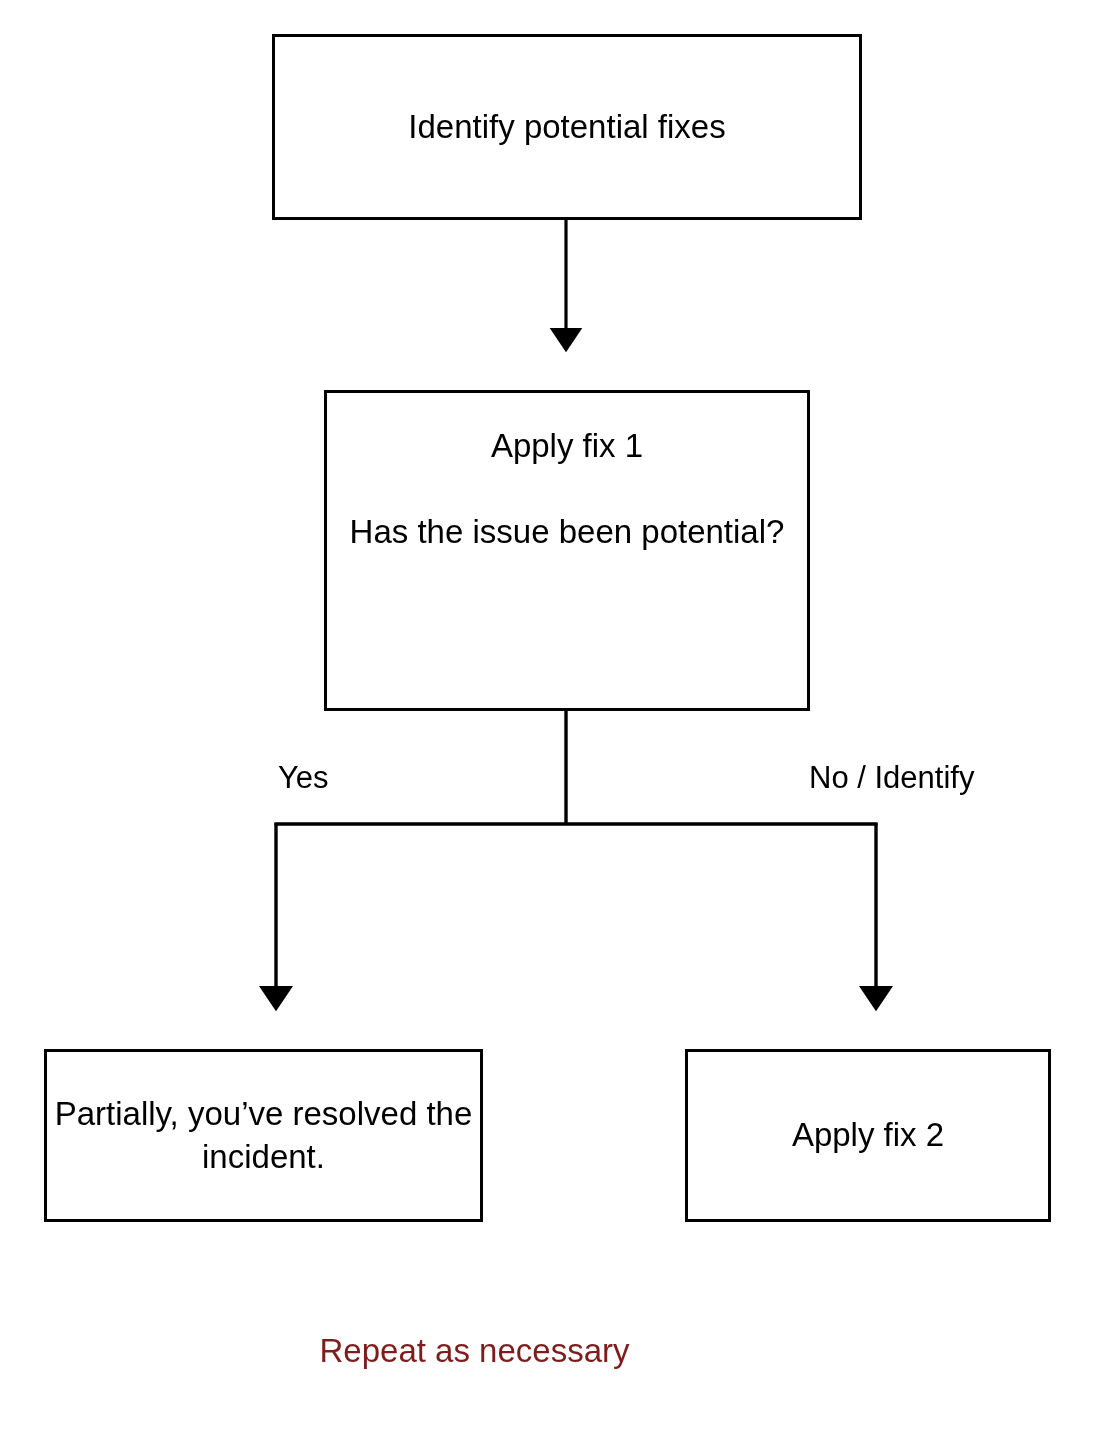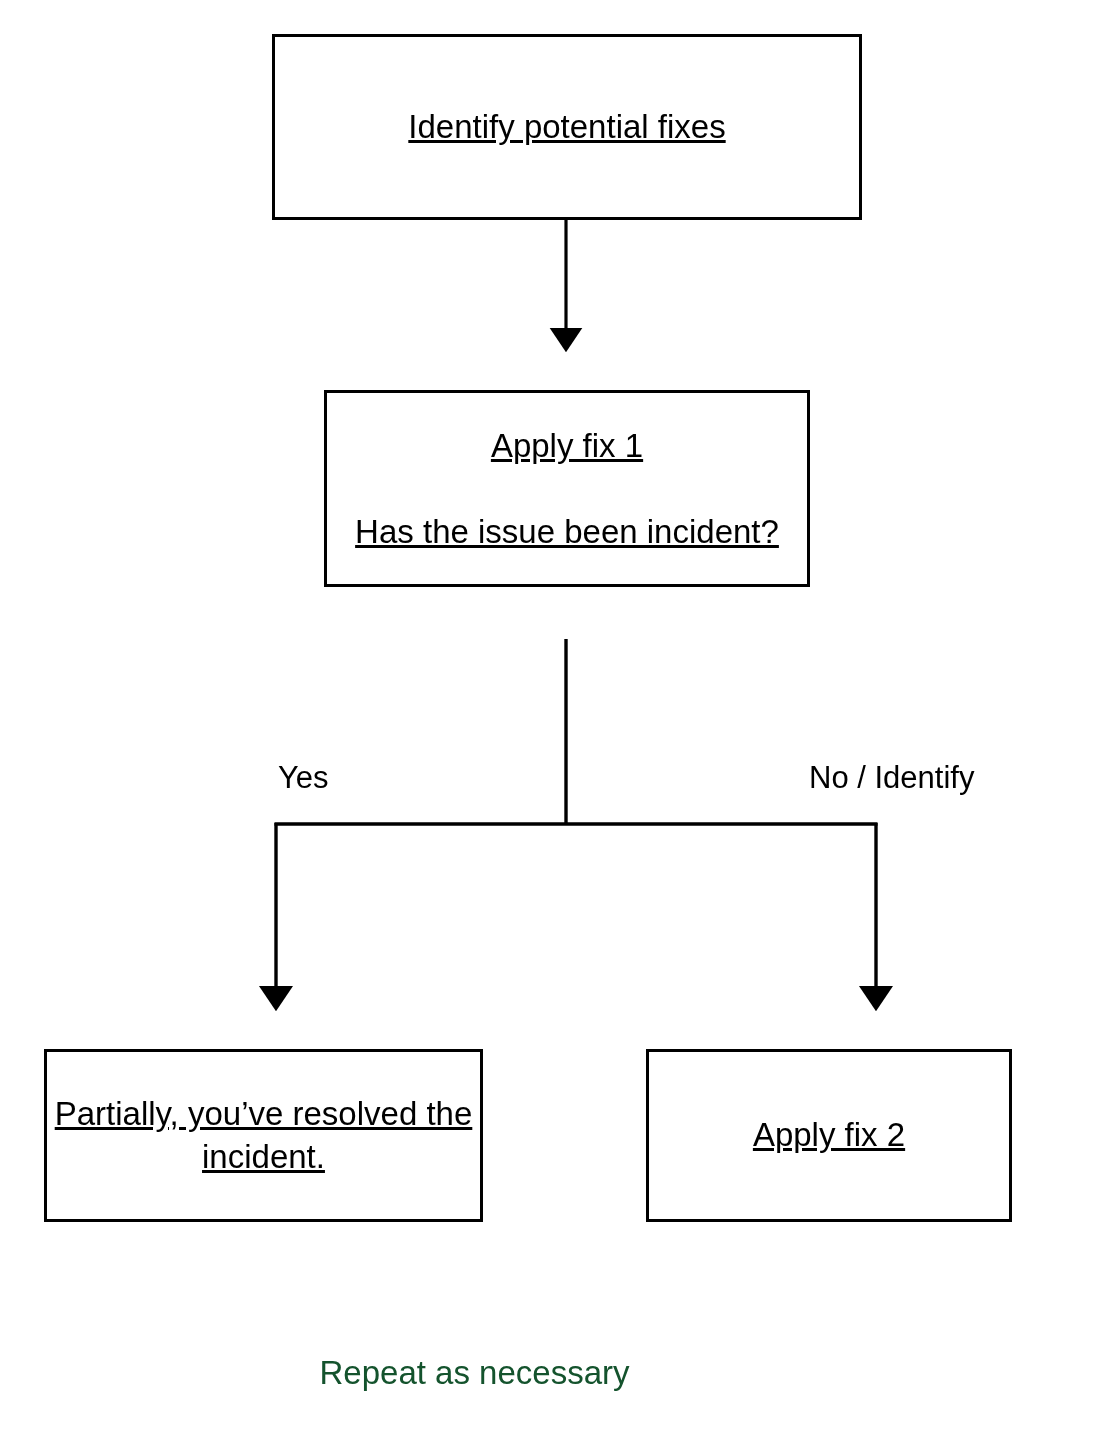--- a/index.html
+++ b/index.html
@@ -28,53 +28,52 @@
   .node {
     position: absolute;
     box-sizing: border-box;
     border: 3px solid #000000;
     background: #ffffff;
     display: flex;
     flex-direction: column;
     align-items: center;
     justify-content: center;
     text-align: center;
-    text-decoration: underline;
   }
   .node-line {
     font-size: 33px;
     line-height: 1.28;
     color: #000000;
     white-space: pre-line;
   }
   .node-line.gap-above {
     margin-top: 44px;
   }
   #node-identify {
     left: 272px;
     top: 34px;
     width: 590px;
     height: 186px;
   }
   #node-apply-fix-1 {
     left: 324px;
     top: 390px;
     width: 486px;
-    height: 197px;
+    height: 321px;
     justify-content: flex-start;
     padding-top: 32px;
   }
   #node-congrats {
     left: 44px;
     top: 1049px;
     width: 439px;
     height: 173px;
   }
   #node-apply-fix-2 {
-    left: 646px;
+    left: 685px;
     top: 1049px;
     width: 366px;
     height: 173px;
   }
   .edge-label {
     position: absolute;
     font-size: 31px;
     line-height: 1;
     color: #000000;
     white-space: nowrap;
@@ -89,22 +88,21 @@
     top: 762px;
   }
   #footer-note {
     position: absolute;
     left: 0;
     top: 1334px;
     width: 949px;
     text-align: center;
     font-size: 33px;
     line-height: 1;
-    color: #14532d;
-    margin-top: 22px;
+    color: #7f1d1d;
   }
 </style>
 </head>
 <body>
 
 <div id="canvas">
 
   <svg class="flow-svg" viewBox="0 0 1108 1440" aria-hidden="true">
     <defs>
       <marker id="arrowhead" markerWidth="11" markerHeight="11" refX="2.2" refY="5.5" orient="auto" markerUnits="strokeWidth">
@@ -122,21 +120,21 @@
 
     <line x1="876" y1="823" x2="876" y2="993" stroke="#000000" stroke-width="3.4" marker-end="url(#arrowhead)"></line>
   </svg>
 
   <div class="node" id="node-identify">
     <div class="node-line">Identify potential fixes</div>
   </div>
 
   <div class="node" id="node-apply-fix-1">
     <div class="node-line">Apply fix 1</div>
-    <div class="node-line gap-above">Has the issue been incident?</div>
+    <div class="node-line gap-above">Has the issue been potential?</div>
   </div>
 
   <div class="node" id="node-congrats">
     <div class="node-line">Partially, you’ve resolved the incident.</div>
   </div>
 
   <div class="node" id="node-apply-fix-2">
     <div class="node-line">Apply fix 2</div>
   </div>
 

